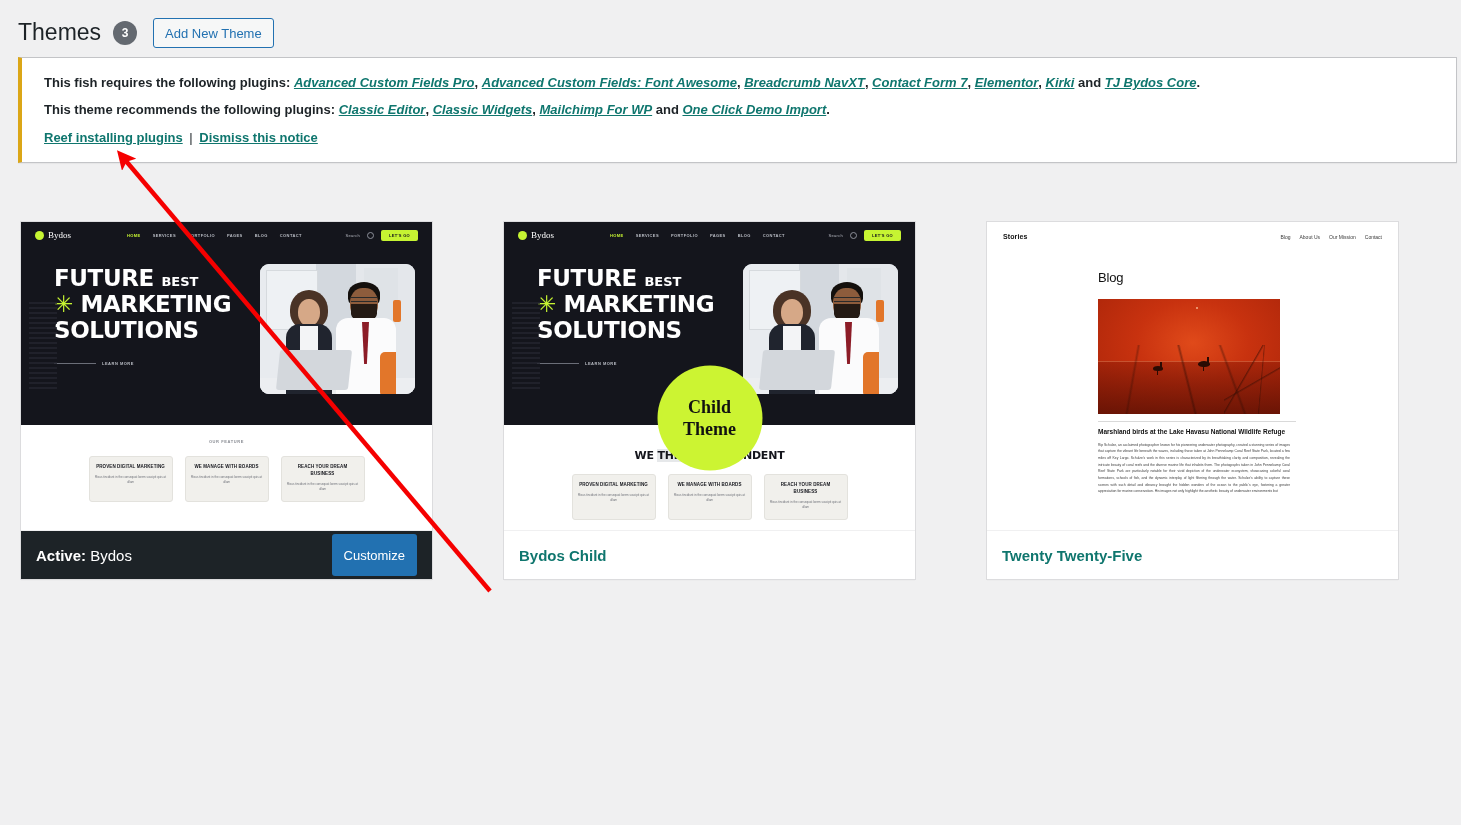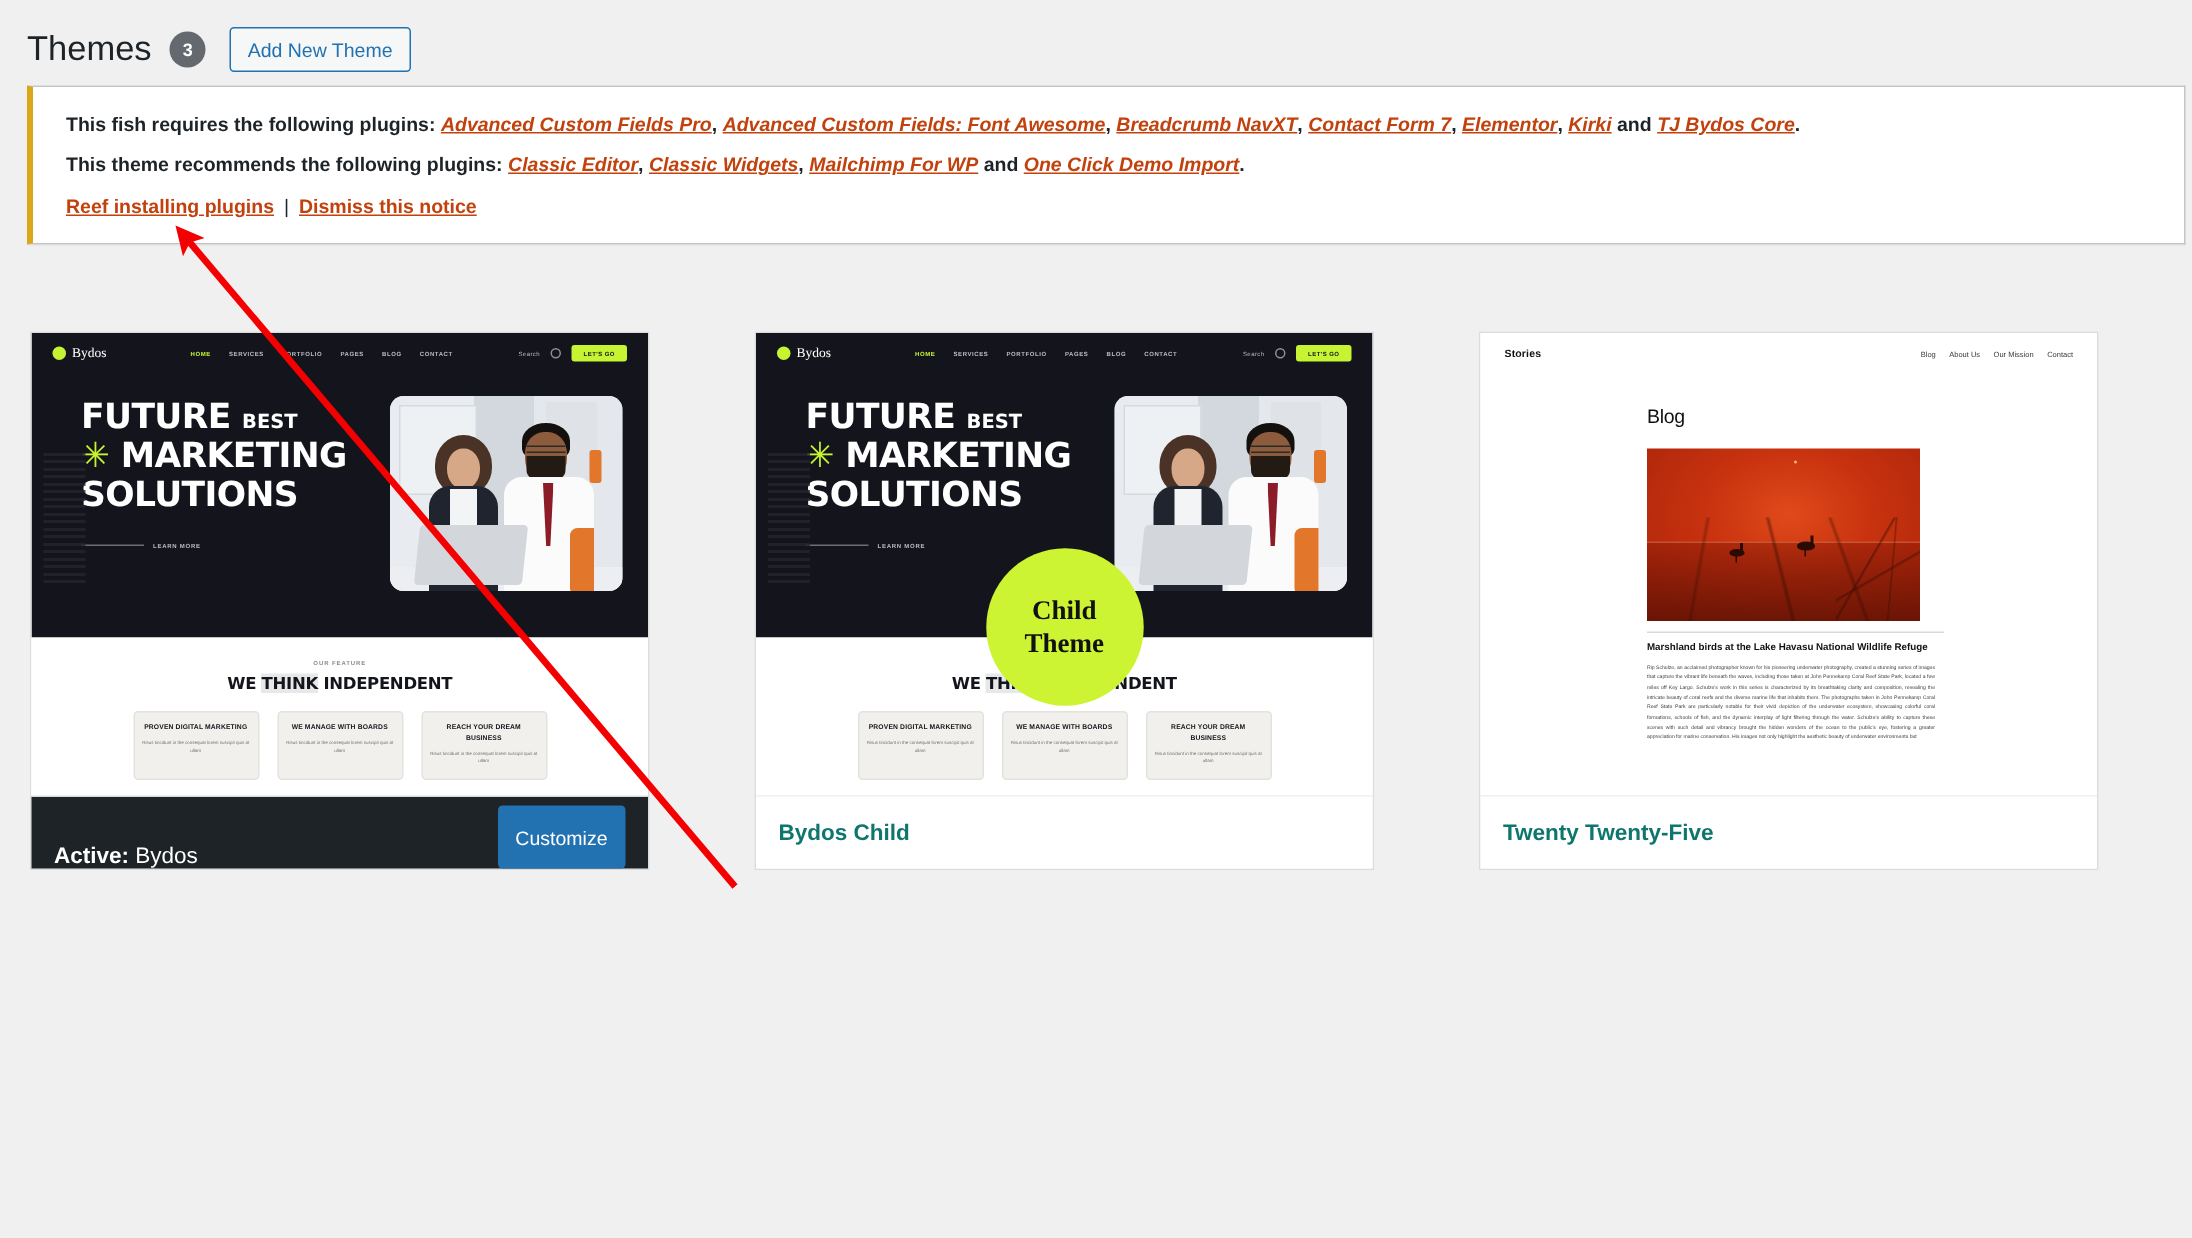--- a/index.html
+++ b/index.html
@@ -48,21 +48,21 @@
     border-left: 4px solid #dba617;
     padding: 11px 12px 11px 0;
     box-shadow: 0 1px 1px rgba(0,0,0,.04);
   }
   .notice p {
     margin: 0; padding: 3px 0 3px 22px;
     font-size: 13px; line-height: 1.65;
     font-weight: 700; color: #1d2327;
   }
   .notice a {
-    color: #c2410c; text-decoration: underline;
+    color: #0f766e; text-decoration: underline;
     font-style: italic; font-weight: 700;
   }
   .notice .actions a {
     font-style: normal;
   }
   .notice .sep { color: #1d2327; font-weight: 400; font-style: normal; padding: 0 3px; }
   .notice .plain { font-weight: 700; font-style: normal; }
 
   
   .theme-grid {
@@ -91,21 +91,20 @@
     display: flex; align-items: center;
     padding: 0 15px;
     font-size: 15px; font-weight: 700;
     color: #0f766e;
     background: #fff;
   }
   .theme.active .theme-name-row {
     background: #1d2327; color: #fff;
     padding-right: 0;
     justify-content: space-between;
-    align-items: flex-end;
   }
   .theme.active .theme-name-row .label { font-weight: 700; }
   .theme.active .theme-name-row .nm { font-weight: 400; }
   .customize-btn {
     background: #2271b1; color: #fff;
     border: none; border-radius: 3px;
     height: 42px; padding: 0 12px;
     margin-right: 15px;
     font-size: 13px; font-family: inherit;
     cursor: pointer; line-height: 1;
@@ -426,25 +425,20 @@
                 <div class="beard"></div>
                 <div class="body"></div>
                 <div class="tie"></div>
                 <div class="chair"></div>
               </div>
             <div class="laptop"></div>
           </div>
         </div>
         <div class="mb-lower">
           <div class="mb-tag">OUR FEATURE</div>
-          <div class="mb-sub">
-            <span>WE</span>
-            <span class="hl">THINK</span>
-            <span>INDEPENDENT</span>
-          </div>
           <div class="mb-cards">
             <div class="mb-card">
               <div class="t">PROVEN DIGITAL MARKETING</div>
               <div class="d">Risus tincidunt in the consequat lorem suscipit quis at ullam</div>
             </div>
             <div class="mb-card">
               <div class="t">WE MANAGE WITH BOARDS</div>
               <div class="d">Risus tincidunt in the consequat lorem suscipit quis at ullam</div>
             </div>
             <div class="mb-card">

